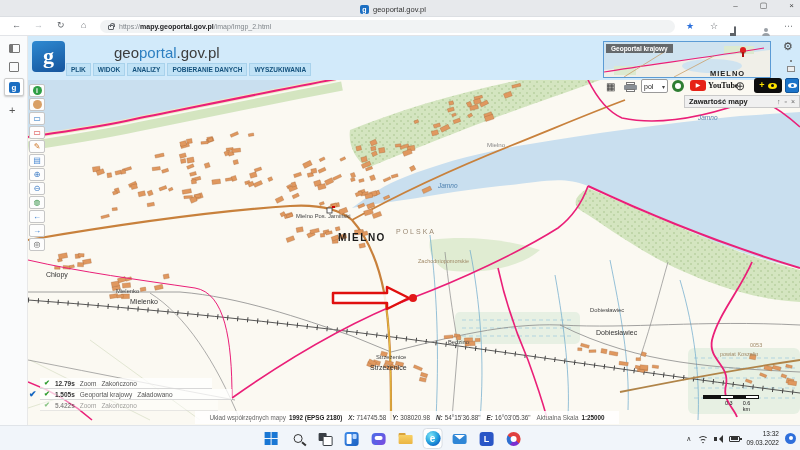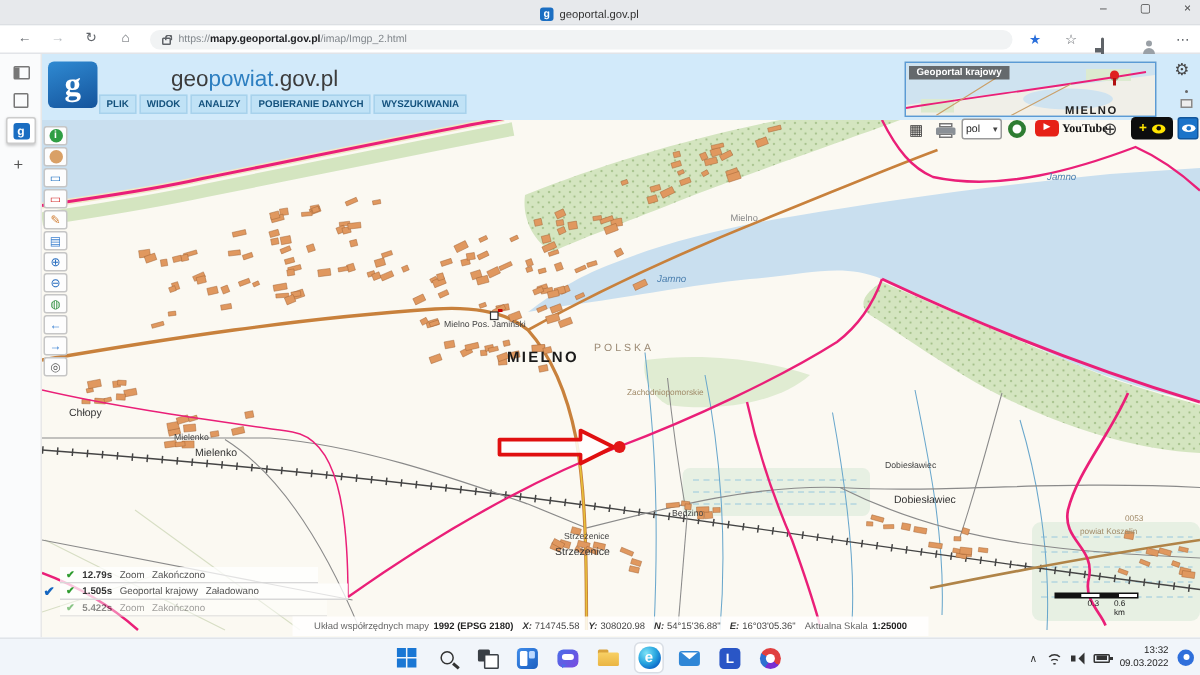--- a/index.html
+++ b/index.html
@@ -520,21 +520,21 @@
           <text x="376" y="359" class="lbl-place-sm">Strzeżenice</text>
           <text x="370" y="370" class="lbl-place">Strzeżenice</text>
           <text x="720" y="356" class="lbl-region-sm">powiat Koszalin</text>
           <text x="750" y="347" class="lbl-region-sm">0053</text>
         </g>
     </svg>
   </div>
 
   <div class="appheader">
     <div class="logo">g</div>
-    <div class="apptitle"><span>geo</span><span class="blue">powiat</span><span>.gov.pl</span></div>
+    <div class="apptitle"><span>geo</span><span class="blue">portal</span><span>.gov.pl</span></div>
     <div class="menu" id="menu">
         <div class="menu-btn">PLIK</div>
         <div class="menu-btn">WIDOK</div>
         <div class="menu-btn">ANALIZY</div>
         <div class="menu-btn">POBIERANIE DANYCH</div>
         <div class="menu-btn">WYSZUKIWANIA</div>
       </div>
   </div>
 
   <div class="toolcol" id="tools">
@@ -592,20 +592,26 @@
   </span>
   <span class="ctl globe">⊕</span>
   <span class="ctl contrastbtn">
     <span class="cplus">+</span>
     <span class="ceye"></span>
   </span>
   <span class="ctl eyebtn">
       <span class="weye"></span>
     </span>
 
+  <div class="contentsb contentsbar">
+    <span class="t">Zawartość mapy</span>
+    <span class="ic">↑</span>
+    <span class="ic">▫</span>
+    <span class="ic">×</span>
+  </div>
 
   <span class="bluechk">✔</span>
   <div class="status-rows" id="status-rows">
       <div class="status-row" style="width: 172px;">
         <span class="chk">✔</span>
         <span class="time">12.79s</span>
         <span class="src">Zoom</span>
         <span class="stat">Zakończono</span>
       </div>
       <div class="status-row" style="width: 192px;">

